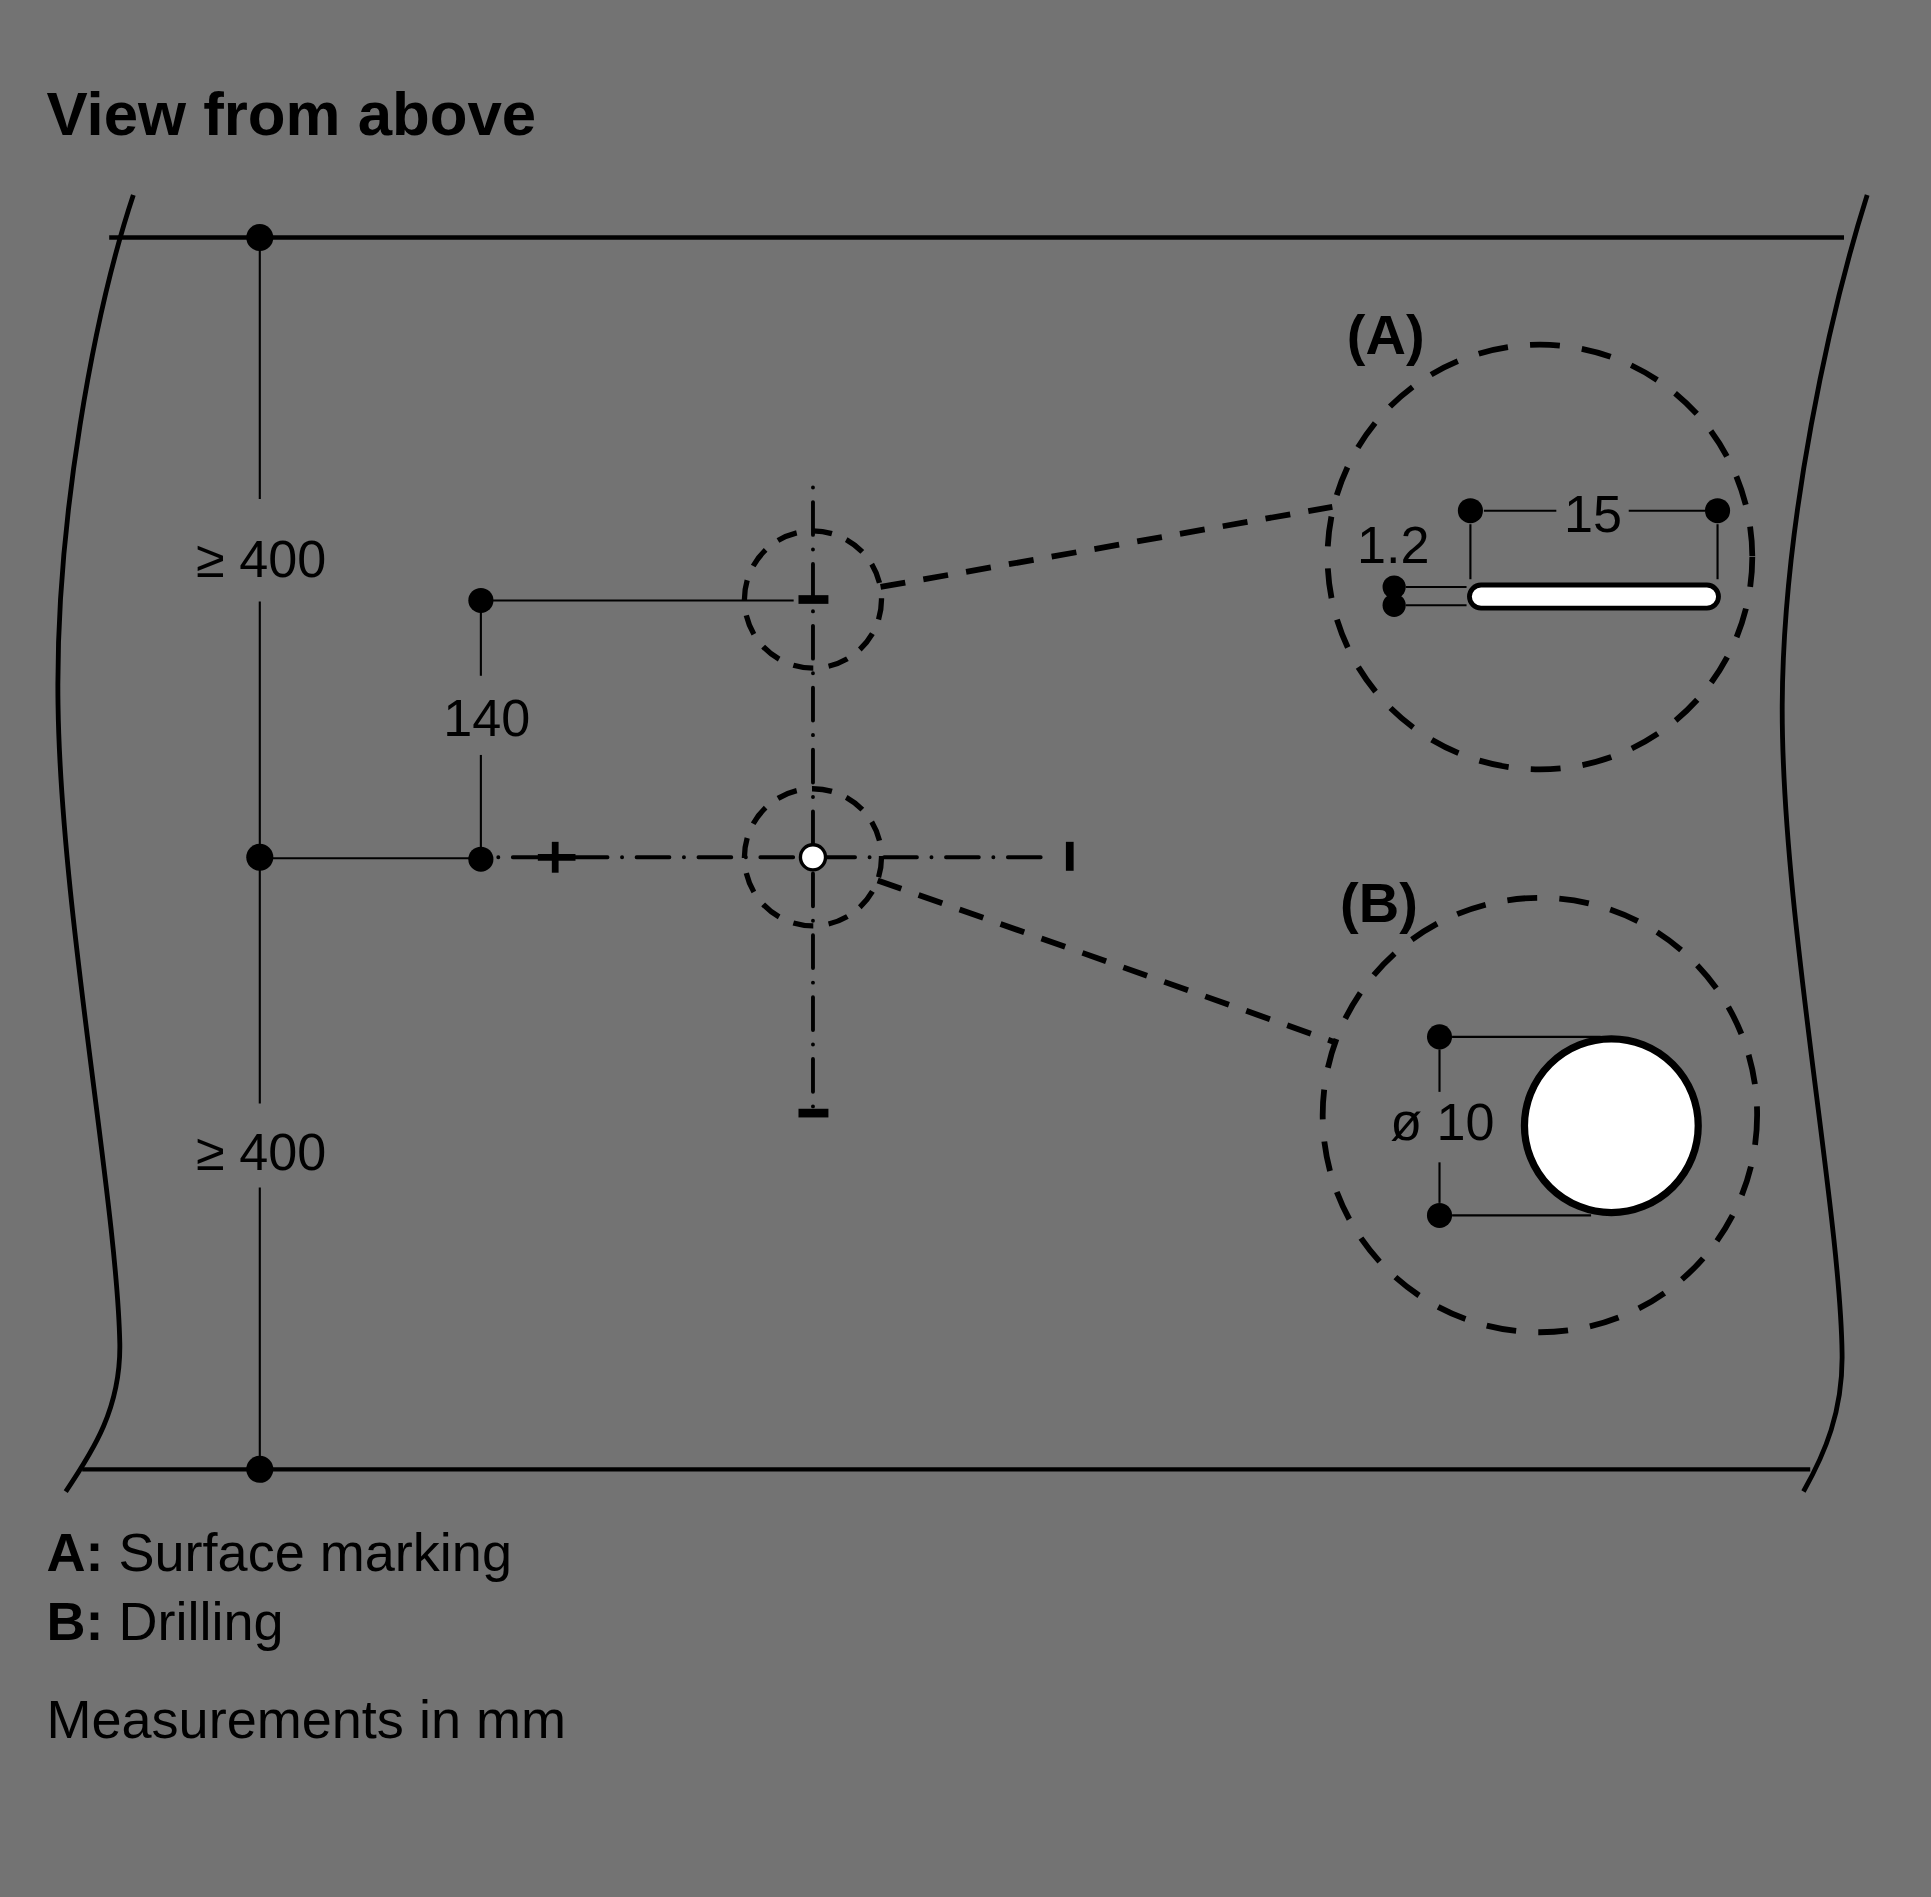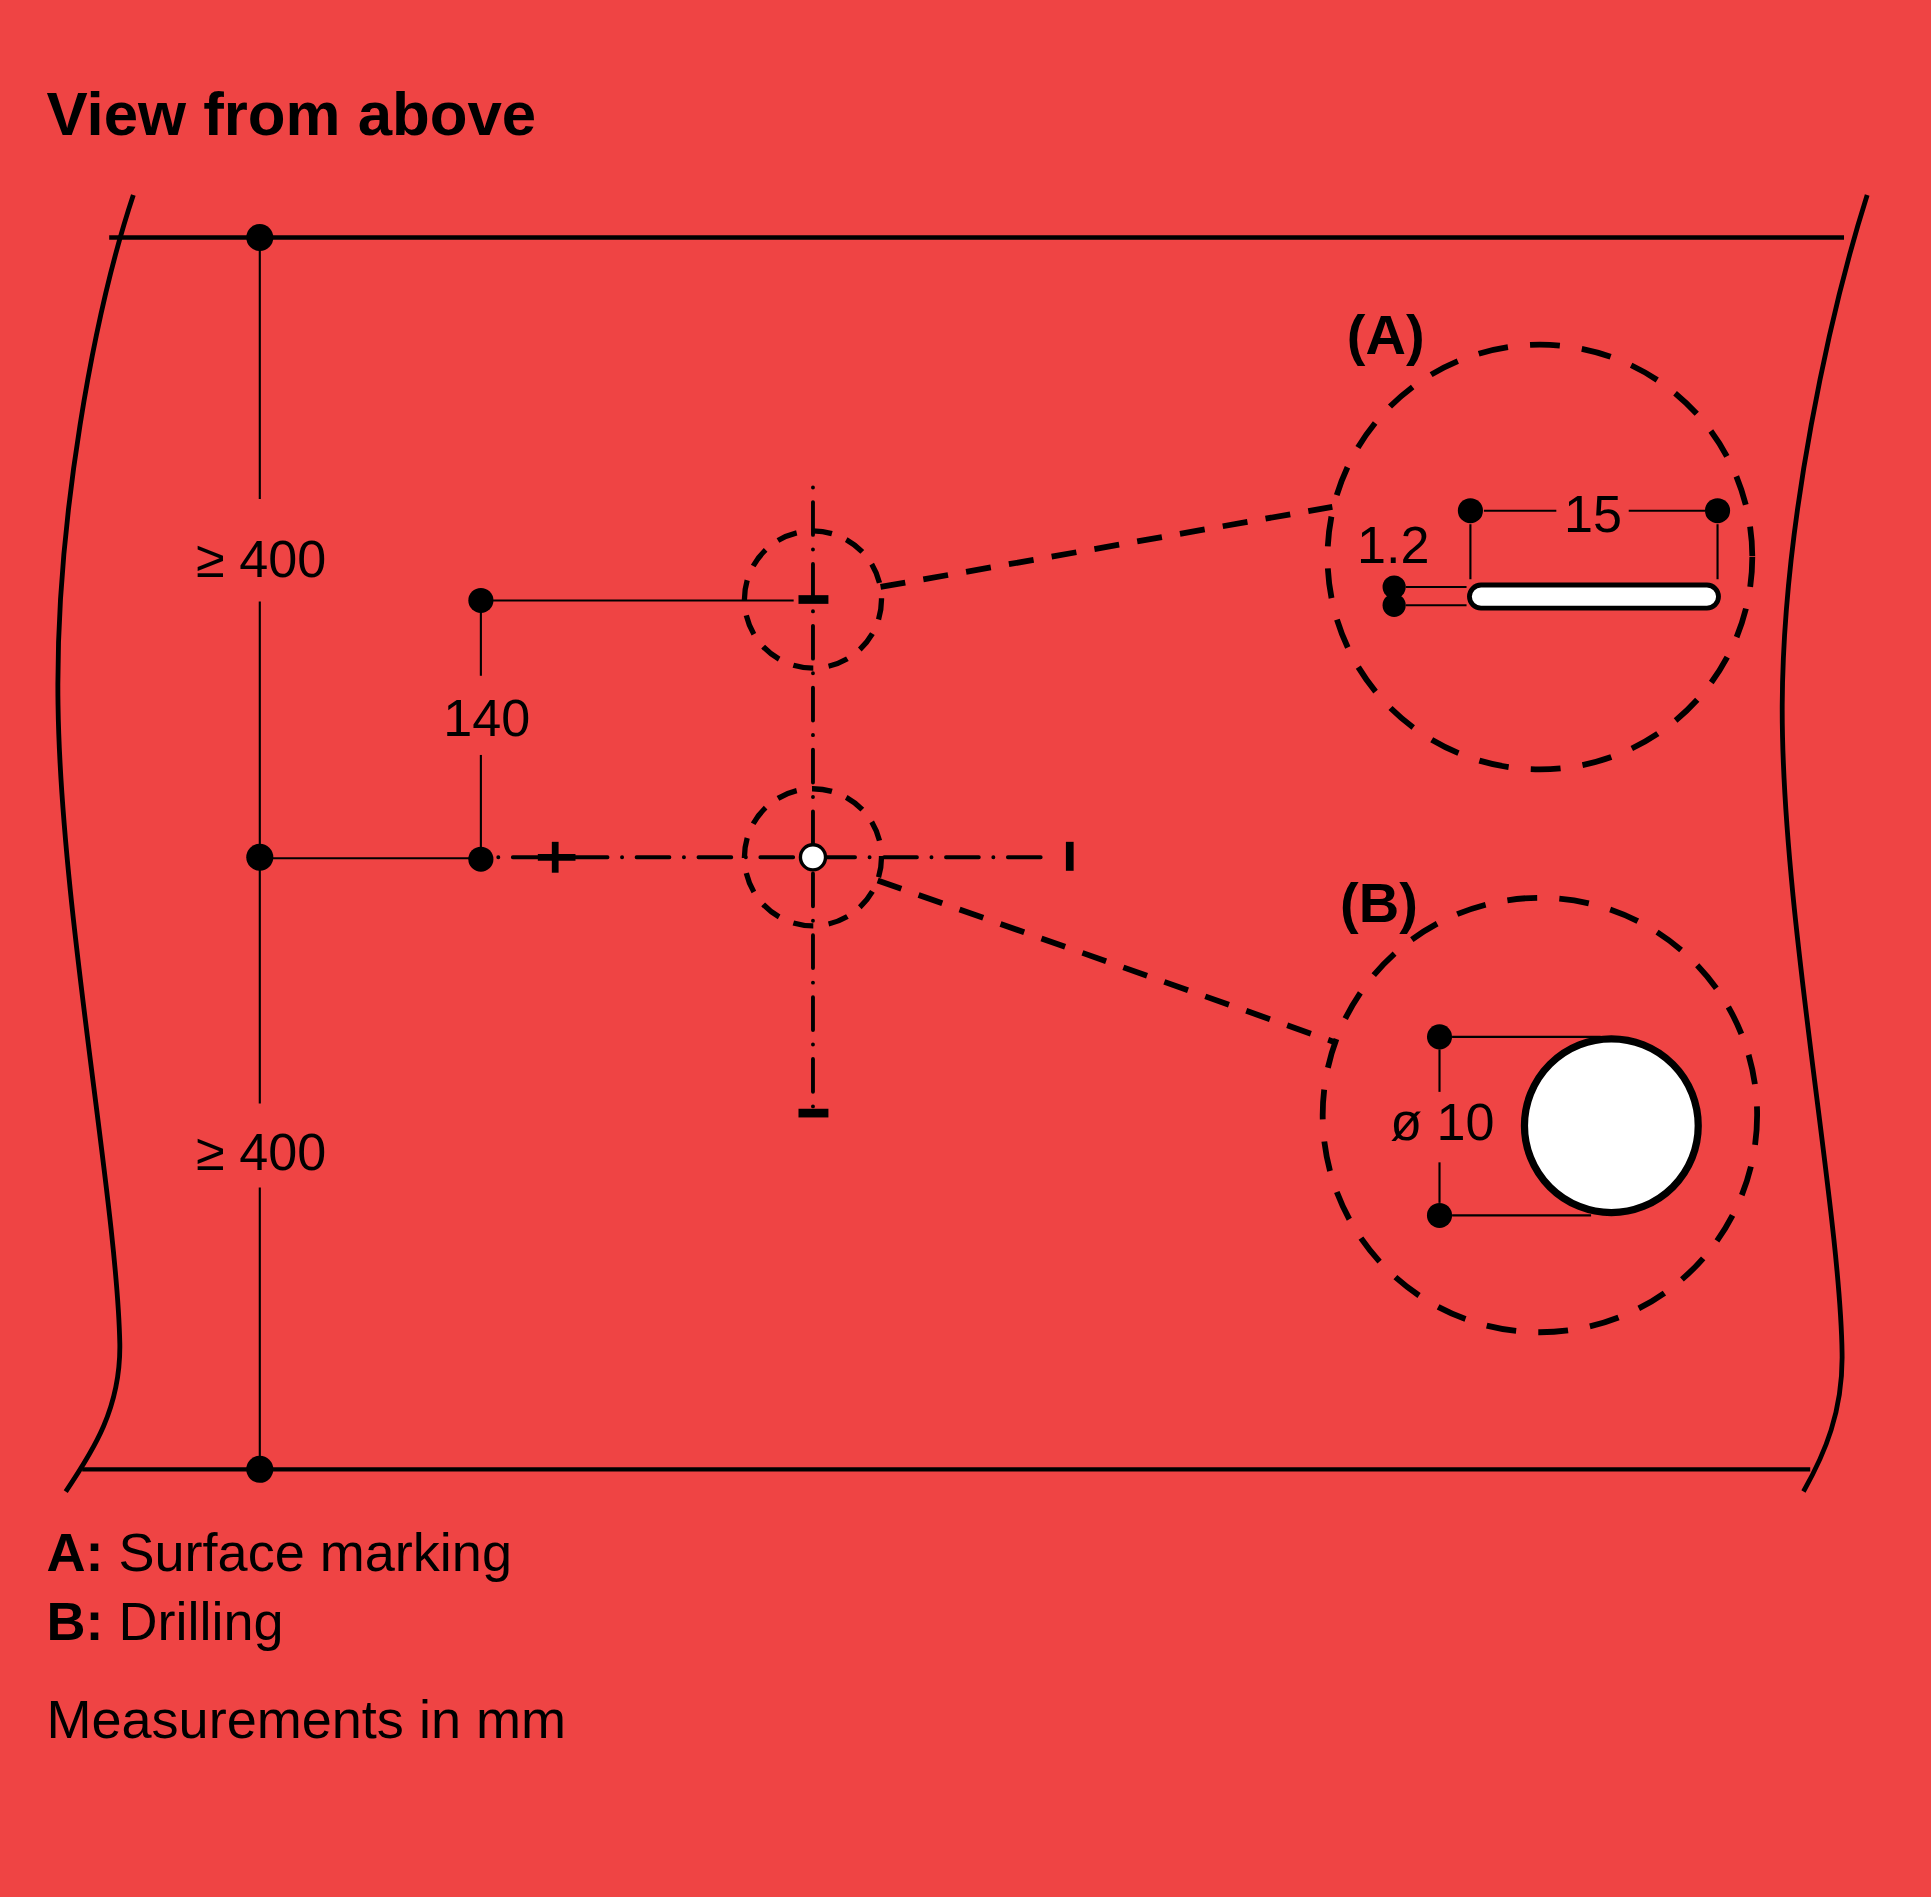--- a/index.html
+++ b/index.html
@@ -7,21 +7,21 @@
     padding: 0;
     background: #ffffff;
     width: 1931px;
     height: 1897px;
     font-family: "Liberation Sans", sans-serif;
   }
   #stage {
     position: relative;
     width: 1931px;
     height: 1897px;
-    background: #ef4444;
+    background: #737373;
     overflow: hidden;
   }
   svg { display: block; }
   .ink-stroke { stroke: #000000; fill: none; }
   .ink-fill   { fill: #000000; }
   .thin  { stroke-width: 2.2; }
   .edge  { stroke-width: 4.5; }
   .break { stroke-width: 5; }
   text {
     fill: #000000;

